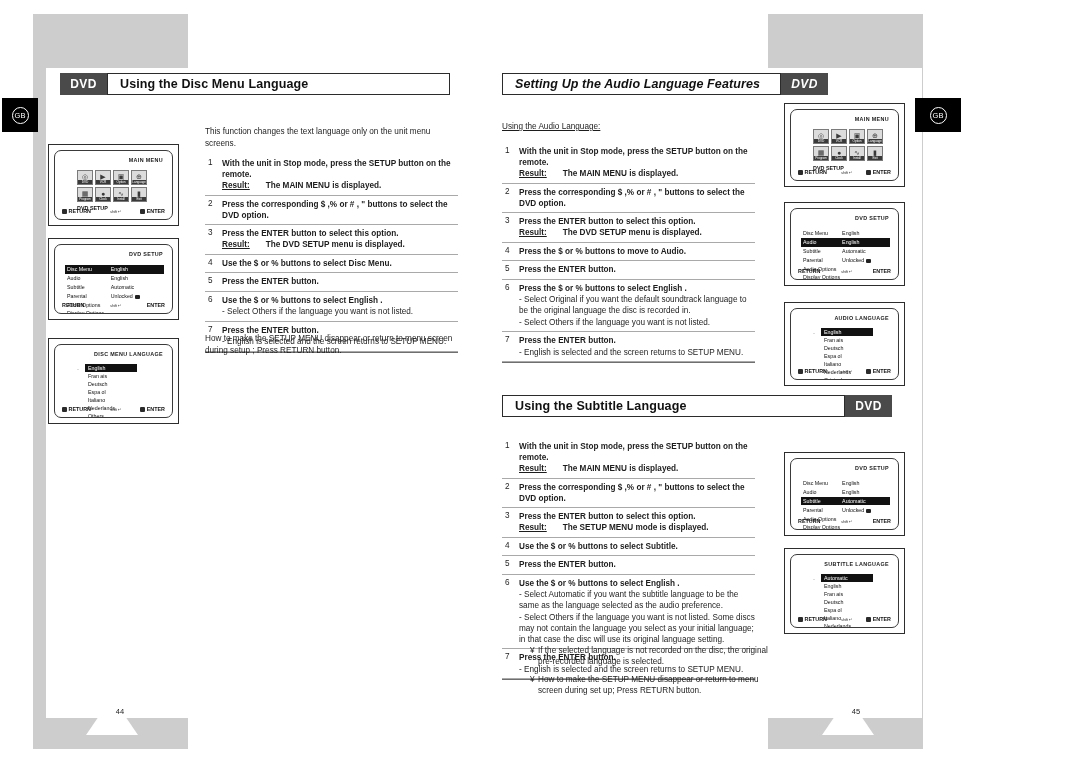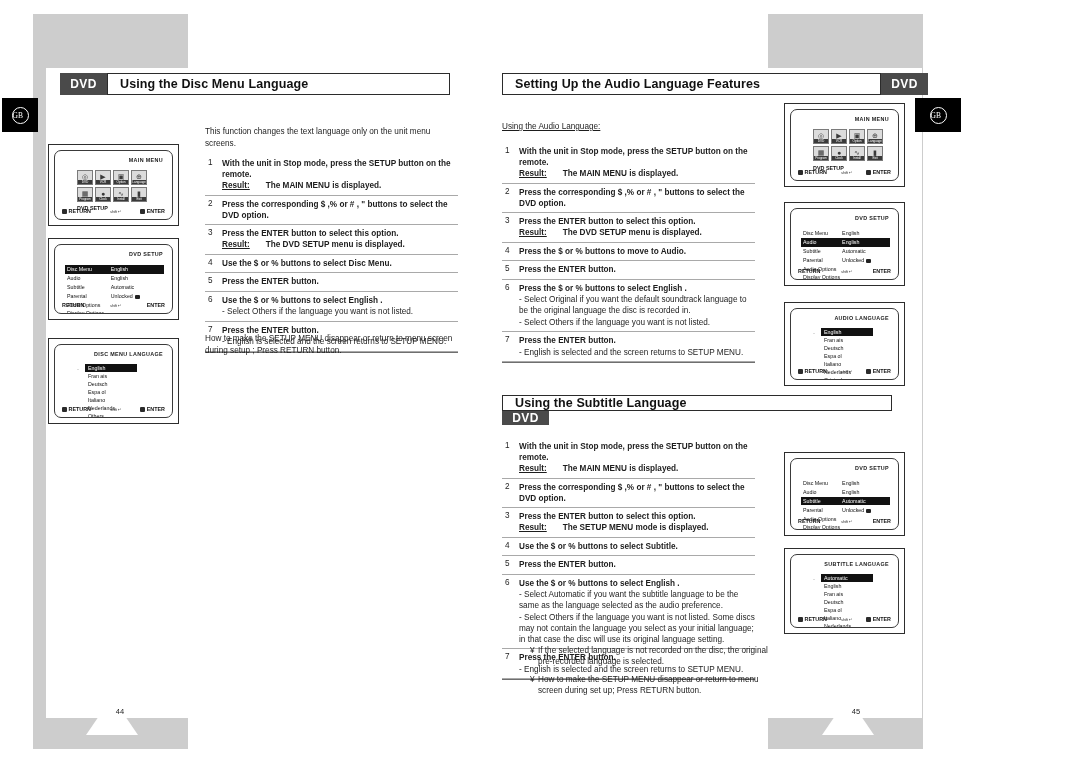--- a/index.html
+++ b/index.html
@@ -23,40 +23,40 @@
 
   
   .gb-badge {
     position: absolute; background: #000; display: flex;
     align-items: center; justify-content: center;
   }
   #gb-left  { left: 2px;   top: 98px; width: 36px; height: 34px; }
   #gb-right { left: 915px; top: 98px; width: 46px; height: 34px; }
   .gb-circle {
     width: 17px; height: 17px; border: 1.4px solid #fff; border-radius: 50%;
-    color: #fff; font-size: 7.5px; line-height: 15px; text-align: left;
-    font-family: Liberation Serif, serif;
+    color: #fff; font-size: 7.5px; line-height: 15px; text-align: center;
+    font-family: Liberation Sans, sans-serif;
   }
 
   
   .sec-header { position: absolute; height: 22px; display: flex; }
   .sec-tag {
     background: #4a4a4a; color: #fff; font-size: 12px; font-weight: bold;
     letter-spacing: .4px; display: flex; align-items: center;
     justify-content: center; width: 47px; height: 22px;
   }
   .sec-title-box {
     border: 1px solid #2b2b2b; background: #fff; flex: 1;
     display: flex; align-items: center; padding-left: 12px;
   }
   .sec-title { font-size: 12.5px; font-weight: bold; color: #111; letter-spacing: .1px; }
 
   #hdr-disc    { left: 60px;  top: 73px; width: 390px; }
-  #hdr-audio   { left: 502px; top: 73px; width: 426px; }
-  #hdr-subtitle{ left: 502px; top: 395px; width: 390px; flex-direction: column; }
+  #hdr-audio   { left: 502px; top: 73px; width: 326px; font-style: italic; }
+  #hdr-subtitle{ left: 502px; top: 395px; width: 390px; }
 
   
   .intro {
     position: absolute; font-size: 8.2px; color: #1d1d1d; line-height: 11.5px;
     width: 250px;
   }
   #intro-disc  { left: 205px; top: 126px; }
   #intro-audio { left: 502px; top: 121px; text-decoration: underline; }
 
   

